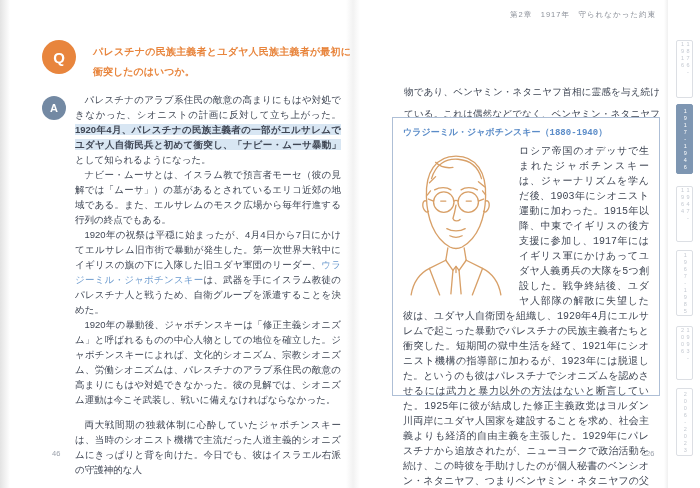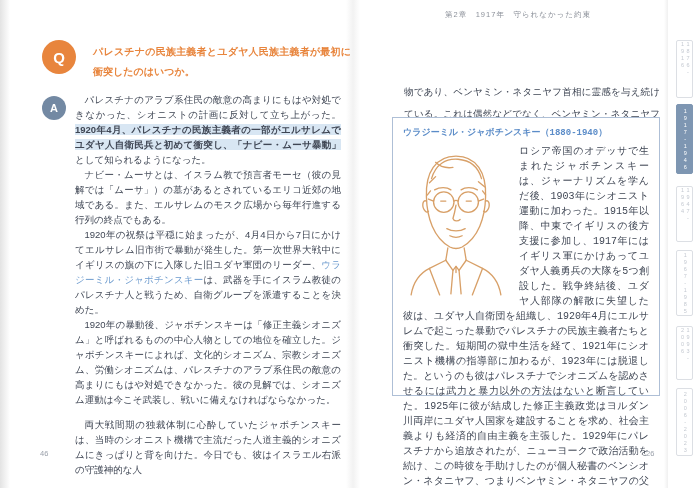--- a/index.html
+++ b/index.html
@@ -21,26 +21,26 @@
   .a-circle{position:absolute;left:42px;top:96px;width:24px;height:24px;border-radius:50%;
     background:#7389A3;color:#fff;font-weight:bold;font-size:11px;
     display:flex;align-items:center;justify-content:center;}
   .answer{position:absolute;left:75px;top:92px;width:266px;
     color:#3F4654;font-size:9.5px;line-height:15px;text-align:justify;}
   .answer p{margin:0;text-indent:1em;}
   .hl{font-weight:bold;background:#D8E6F3;}
   .blue-name{color:#6D9BCE;}
   .para-gap{margin-top:10px !important;}
   .pagenum{position:absolute;font-size:7.5px;color:#9BA1AB;}
-  .pagenum.left{left:40px;top:449px;}
+  .pagenum.left{left:52px;top:449px;}
   .pagenum.right{left:646px;top:449px;}
 
   
   .chapter-header{position:absolute;left:380px;top:10px;width:276px;
-    text-align:center;font-size:7.5px;color:#8B9099;letter-spacing:1px;}
+    text-align:right;font-size:7.5px;color:#8B9099;letter-spacing:1px;}
   .rp-para{position:absolute;left:404px;top:37px;width:256px;
     color:#3F4654;font-size:9.5px;line-height:22px;text-align:justify;margin-top:44px;}
   .profile-box{position:absolute;left:392px;top:117px;width:268px;height:279px;
     border:1px solid #AEBFD6;background:#ffffff;box-sizing:border-box;padding:8px 10px 8px 10px;font-family:Liberation Mono, monospace;}
   .profile-title{color:#5B8CC8;font-weight:bold;font-size:9px;margin:0 0 5px 0;}
   .profile-body{color:#3F4654;font-size:10px;line-height:15px;text-align:justify;}
   .portrait{float:left;width:102px;height:148px;margin:4px 12px 2px 2px;}
 
   
   .tab{position:absolute;left:676px;width:17px;box-sizing:border-box;

